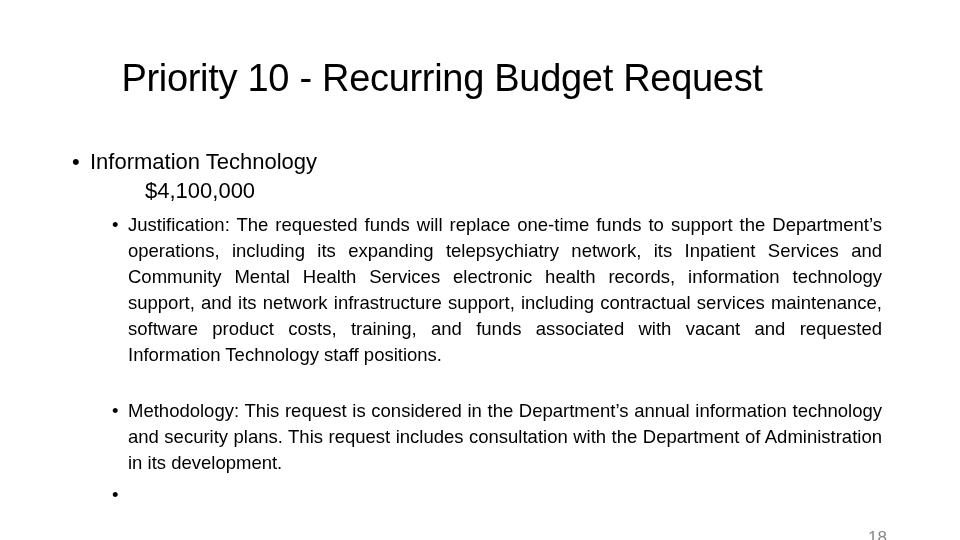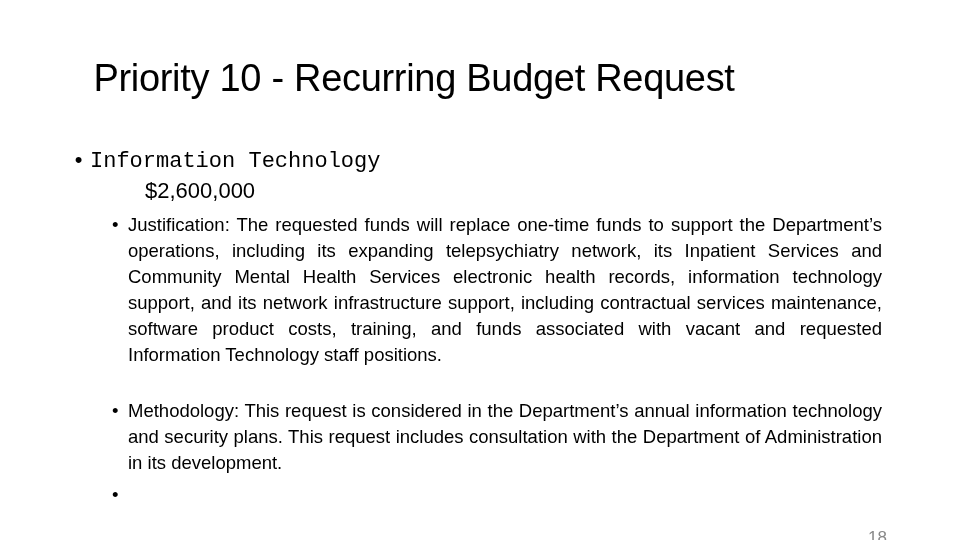--- a/index.html
+++ b/index.html
@@ -1,36 +1,36 @@
 <!DOCTYPE html>
 <html><head>
 <meta charset="utf-8">
 <style>
   html, body { margin:0; padding:0; background:#ffffff; }
   body { width:960px; height:540px; position:relative; overflow:hidden;
          font-family: "Liberation Sans", "DejaVu Sans", sans-serif; color:#000; }
   .title { position:absolute; left:0; top:57px; width:828px; text-align:center;
-           font-size:38px; font-weight:normal; letter-spacing:-0.3px; }
-  .l1 { position:absolute; left:72px; top:149px; font-size:22px;font-family:Liberation Mono, monospace; }
+           font-size:38px; font-weight:normal; letter-spacing:-0.3px;padding-left:28px; }
+  .l1 { position:absolute; left:72px; top:149px; font-size:22px; }
   .l1 .bullet { display:inline-block; width:18px; text-align:left; }
   .amount { position:absolute; left:145px; top:178px; font-size:22px; }
   .sub { position:absolute; left:112px; width:770px; font-size:18.5px; line-height:26px; }
   .sub .item { position:relative; padding-left:16px; text-align:justify; text-align-last:left; }
   .sub .item .b { position:absolute; left:0; top:0; }
   .pagenum { position:absolute; left:868px; top:528px; font-size:17px; color:#888; }
 </style>
 </head>
 <body>
 
 <div class="title">Priority 10 - Recurring Budget Request</div>
 
 <div class="l1">
   <span class="bullet">•</span><span>Information Technology</span>
 </div>
-<div class="amount">$2,600,000</div>
+<div class="amount">$4,100,000</div>
 
 <div class="sub" style="top:212px;">
   <div class="item">
     <span class="b">•</span>
     <span>Justification: The requested funds will replace one-time funds to support the Department’s operations, including its expanding telepsychiatry network, its Inpatient Services and Community Mental Health Services electronic health records, information technology support, and its network infrastructure support, including contractual services maintenance, software product costs, training, and funds associated with vacant and requested Information Technology staff positions.</span>
   </div>
 </div>
 
 <div class="sub" style="top:398px;">
   <div class="item">

